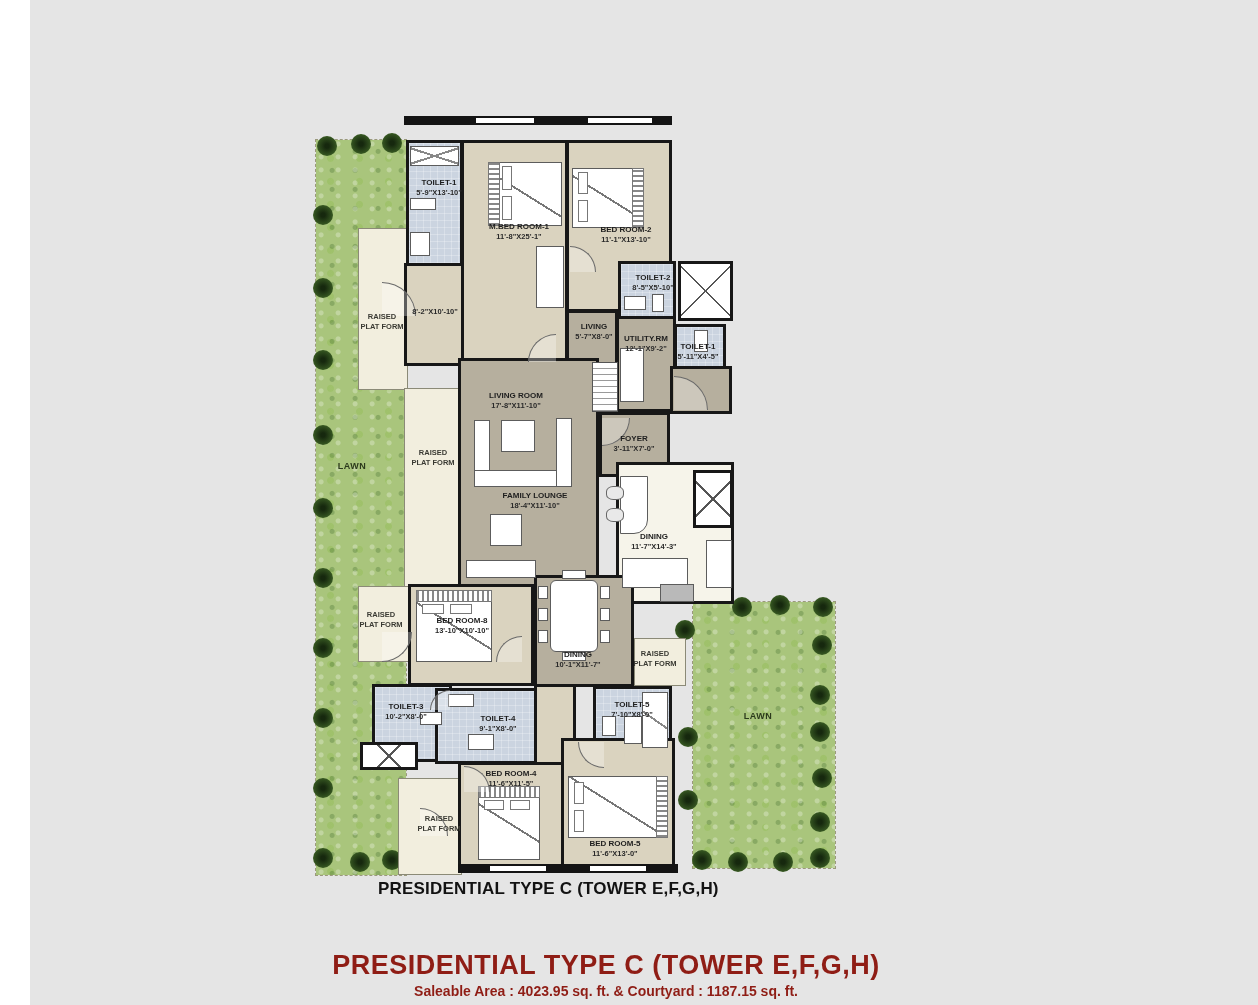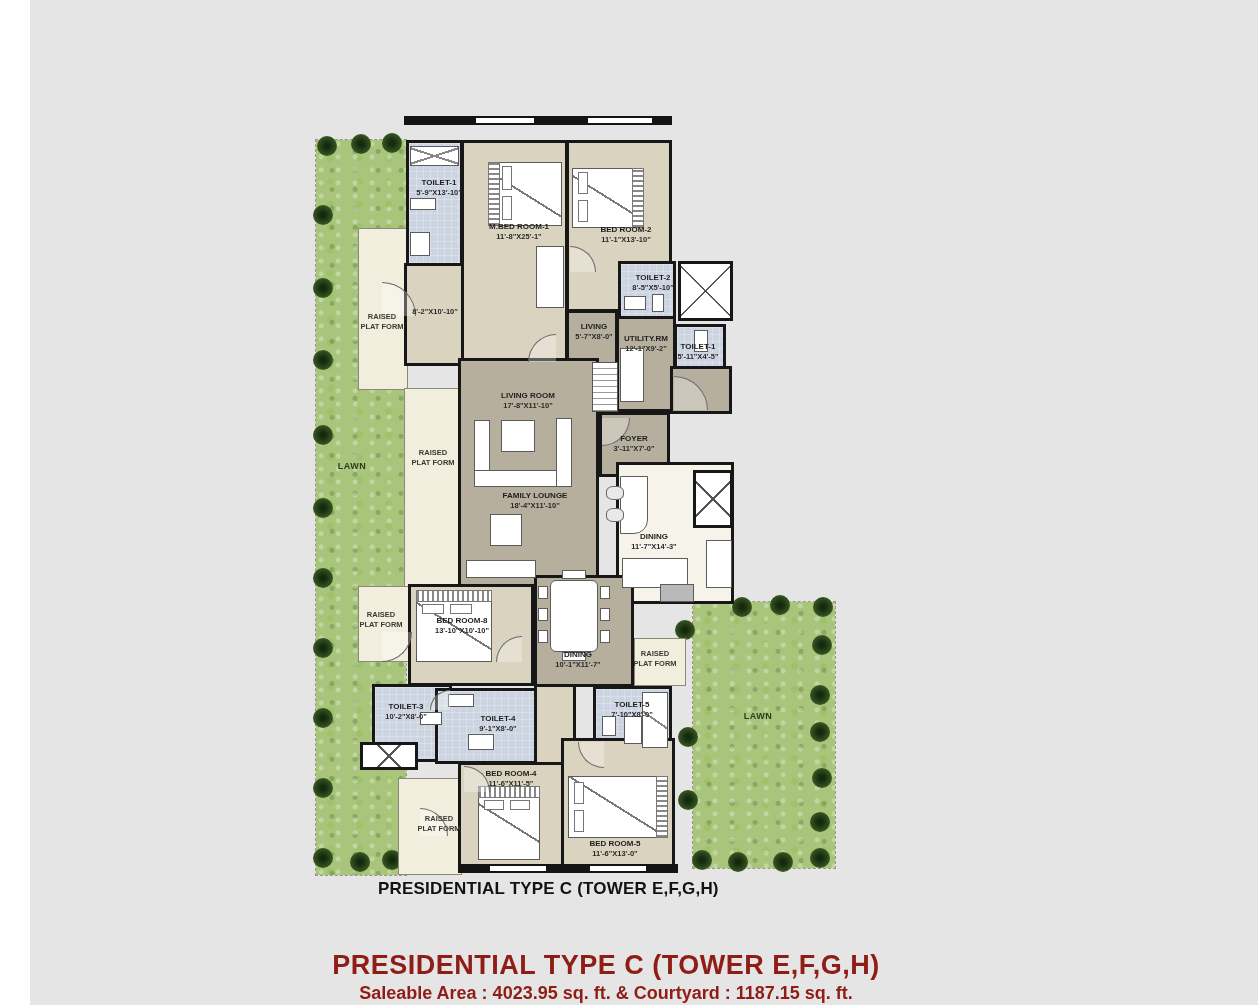--- a/index.html
+++ b/index.html
@@ -59,21 +59,21 @@
   .plat-lbl{position:absolute;transform:translate(-50%,-50%);text-align:center;font-weight:bold;
     font-size:7.5px;line-height:1.3;color:#3a3a33;white-space:pre-line;z-index:8;}
   .lawn-lbl{position:absolute;transform:translate(-50%,-50%);font-weight:bold;font-size:9px;
     letter-spacing:.5px;color:#2c3a1c;z-index:8;}
 
   
   .caption{position:absolute;left:348px;top:878px;color:#121212;font-weight:bold;
     font-size:17px;line-height:1.35;letter-spacing:.2px;z-index:9;}
   .footer{position:absolute;left:270px;top:950px;width:612px;text-align:center;color:#8F1D15;z-index:9;}
   .footer .t{font-size:27px;font-weight:bold;letter-spacing:.5px;}
-  .footer .s{font-size:18px;font-weight:bold;margin-top:2px;}
+  .footer .s{font-size:14px;font-weight:bold;margin-top:2px;}
 </style>
 </head>
 <body>
 
 <div class="canvas">
 
   <div class="lawn" style="left:286px;top:140px;width:90px;height:735px"></div>
   <div class="lawn" style="left:663px;top:602px;width:142px;height:266px"></div>
 
   <div class="tree" style="left:287px;top:136px"></div>
@@ -251,21 +251,21 @@
     <span class="nm">UTILITY.RM</span>
       <span class="dim">12'-1"X9'-2"</span>
     </div>
   <div class="lbl" style="left:668px;top:352px">
     <span class="nm">TOILET-1</span>
       <span class="dim">5'-11"X4'-5"</span>
     </div>
   <div class="lbl" style="left:405px;top:312px">
     <span class="dim">8'-2"X10'-10"</span>
     </div>
-  <div class="lbl" style="left:498px;top:401px">
+  <div class="lbl" style="left:486px;top:401px">
     <span class="nm">LIVING ROOM</span>
       <span class="dim">17'-8"X11'-10"</span>
     </div>
   <div class="lbl" style="left:604px;top:444px">
     <span class="nm">FOYER</span>
       <span class="dim">3'-11"X7'-0"</span>
     </div>
   <div class="lbl" style="left:505px;top:501px">
     <span class="nm">FAMILY LOUNGE</span>
       <span class="dim">18'-4"X11'-10"</span>

